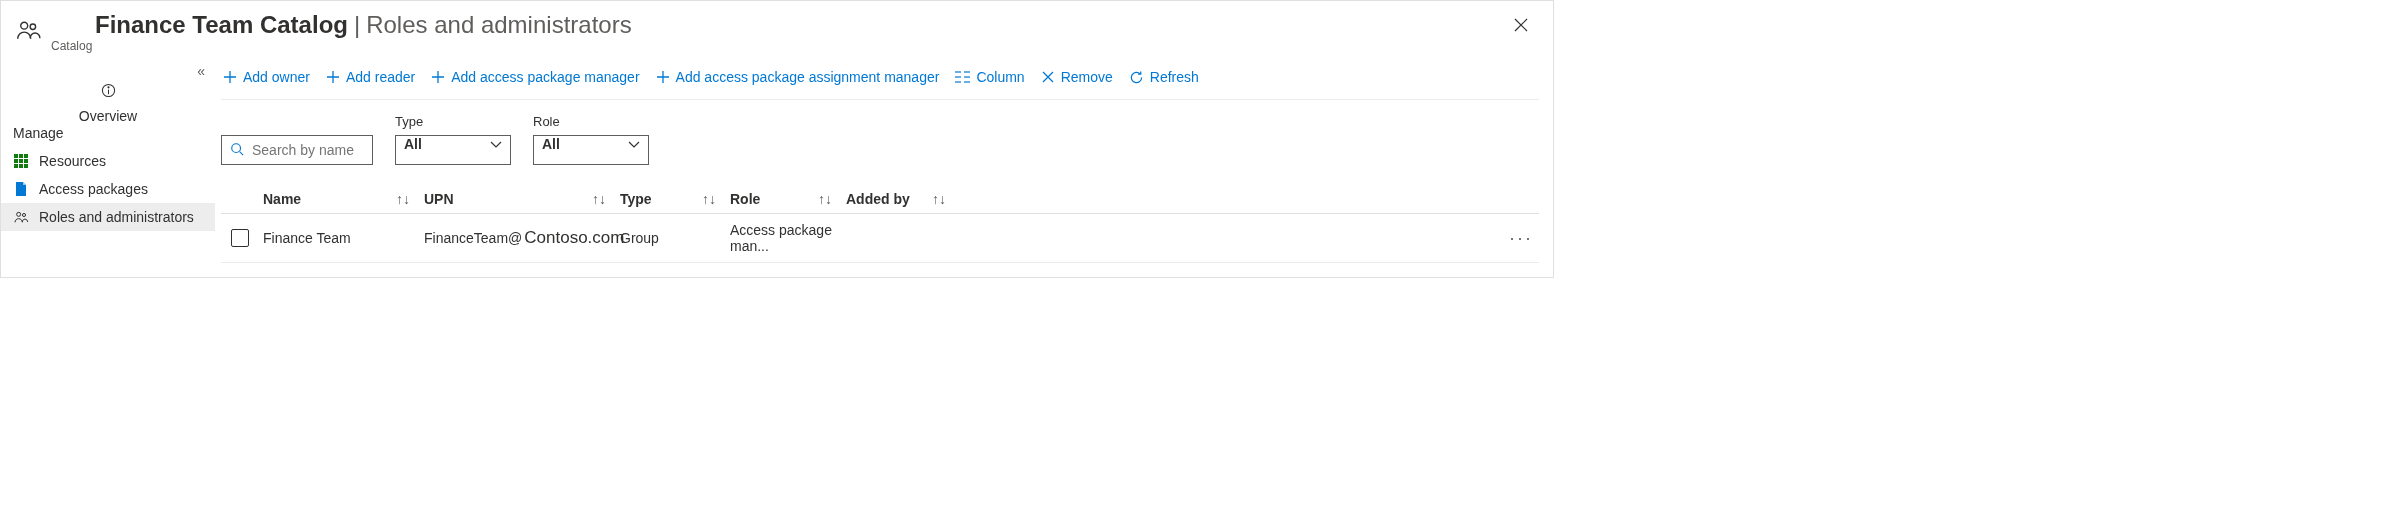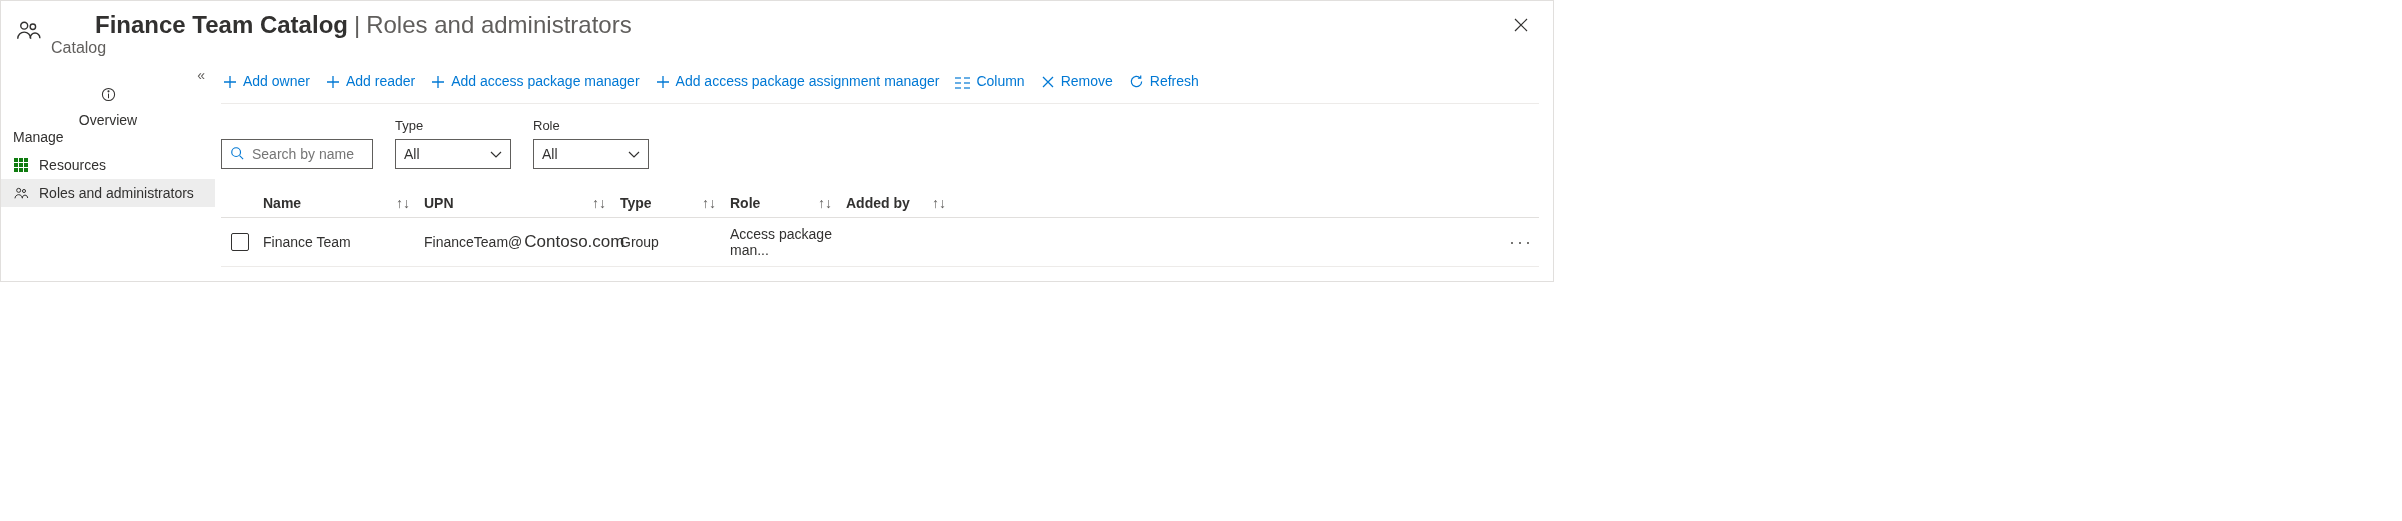--- a/index.html
+++ b/index.html
@@ -7,45 +7,45 @@
   .page { width: 1554px; border: 1px solid #e1dfdd; position: relative; }
   
   
   .header { display: flex; align-items: flex-start; padding: 10px 18px 6px 14px; }
   .header-icon { margin-right: 10px; margin-top: 6px; }
   .header-text { flex: 1; }
   .title-line { font-size: 24px; font-weight: 400; color: #323130; display: flex; align-items: baseline; gap: 6px; }
   .title-strong { font-weight: 600; margin-left: 44px; }
   .title-sep { color: #605e5c; font-weight: 300; }
   .title-section { color: #605e5c; font-weight: 400; }
-  .subtitle { font-size: 16px; color: #605e5c; margin-top: 0; }
+  .subtitle { font-size: 12px; color: #605e5c; margin-top: 0; }
   .close-btn { cursor: pointer; padding: 6px; }
   
   .body-row { display: flex; align-items: stretch; }
   
   
   .sidebar { width: 214px; padding-top: 8px; position: relative; }
   .collapse { position: absolute; top: 0; right: 6px; font-size: 14px; color: #605e5c; cursor: pointer; padding: 4px; }
   .nav-item { display: flex; align-items: center; height: 28px; padding: 0 12px; gap: 10px; cursor: pointer; }
   .nav-item.selected { background: #ededed; }
   .nav-icon { width: 16px; display: flex; align-items: center; justify-content: center; }
   .section-label { padding: 14px 12px 6px 12px; font-weight: 400; color: #323130; }
   
   
   .main { flex: 1; padding: 0 14px 14px 6px; }
   .toolbar { display: flex; align-items: center; gap: 12px; padding: 6px 0 10px 0; border-bottom: 1px solid #edebe9; flex-wrap: wrap; }
-  .tool-btn { display: inline-flex; align-items: flex-end; gap: 6px; color: #0078d4; cursor: pointer; padding: 4px 2px; }
+  .tool-btn { display: inline-flex; align-items: center; gap: 6px; color: #0078d4; cursor: pointer; padding: 4px 2px; }
   .tool-btn .ic { display:inline-flex; }
   
   .filters { display:flex; gap: 22px; padding-top: 14px; align-items: flex-end; }
   .filter-block { display:flex; flex-direction: column; gap:4px; }
   .filter-label { font-size: 13px; color:#323130; padding-bottom:2px; }
   .search-box { width: 152px; height: 30px; border:1px solid #605e5c; display:flex; align-items:center; padding:0 8px; gap:6px; }
   .search-box input { border:none; outline:none; font-size:14px; flex:1; color:#605e5c; background:transparent; }
-  .dropdown { width:116px; height:30px; border:1px solid #605e5c; display:flex; align-items:center; justify-content:space-between; padding:0 8px; cursor:pointer; }
+  .dropdown { width:116px; height:30px; border:1px solid #605e5c; display:flex; align-items:flex-start; justify-content:space-between; padding:0 8px; cursor:pointer;font-weight:bold; }
   
   .table { margin-top: 20px; }
   .thead { display:flex; align-items:center; border-bottom:1px solid #e1dfdd; padding: 6px 0; font-weight:600; }
   .trow { display:flex; align-items:center; border-bottom:1px solid #edebe9; padding: 8px 0; }
   .col-check { width: 42px; padding-left:10px; }
   .col-name { width: 161px; display:flex; align-items:center; justify-content:space-between; padding-right:14px;}
   .col-upn  { width: 196px; display:flex; align-items:center; justify-content:space-between; padding-right:14px;}
   .col-type { width: 110px; display:flex; align-items:center; justify-content:space-between; padding-right:14px;}
   .col-role { width: 116px; display:flex; align-items:center; justify-content:space-between; padding-right:14px;}
   .col-addedby { width: 114px; display:flex; align-items:center; justify-content:space-between; padding-right:14px;}
@@ -112,20 +112,29 @@
               <rect x="5" y="5" width="4" height="4"></rect>
               <rect x="10" y="5" width="4" height="4"></rect>
               <rect x="0" y="10" width="4" height="4"></rect>
               <rect x="5" y="10" width="4" height="4"></rect>
               <rect x="10" y="10" width="4" height="4"></rect>
             </svg>
         </span>
         <span>Resources</span>
       </div>
 
+      <div class="nav-item">
+        <span class="nav-icon">
+          <svg width="14" height="16" viewBox="0 0 14 16">
+              <path d="M2 1h7l3 3v11H2z" fill="#0078d4"></path>
+              <path d="M9 1v3h3" fill="#fff" opacity="0.6"></path>
+            </svg>
+        </span>
+        <span>Access packages</span>
+      </div>
 
       <div class="nav-item selected">
         <span class="nav-icon">
           <svg width="16" height="16" viewBox="0 0 24 24" fill="none" stroke="#323130" stroke-width="1.5">
               <circle cx="8.5" cy="8" r="3"></circle>
               <path d="M3 20c0-3 2.5-5.5 5.5-5.5S14 17 14 20"></path>
               <circle cx="16.5" cy="9" r="2.3"></circle>
               <path d="M14 19.5c0-2.4 1.8-4.3 4-4.3s4 1.9 4 4.3"></path>
             </svg>
         </span>

